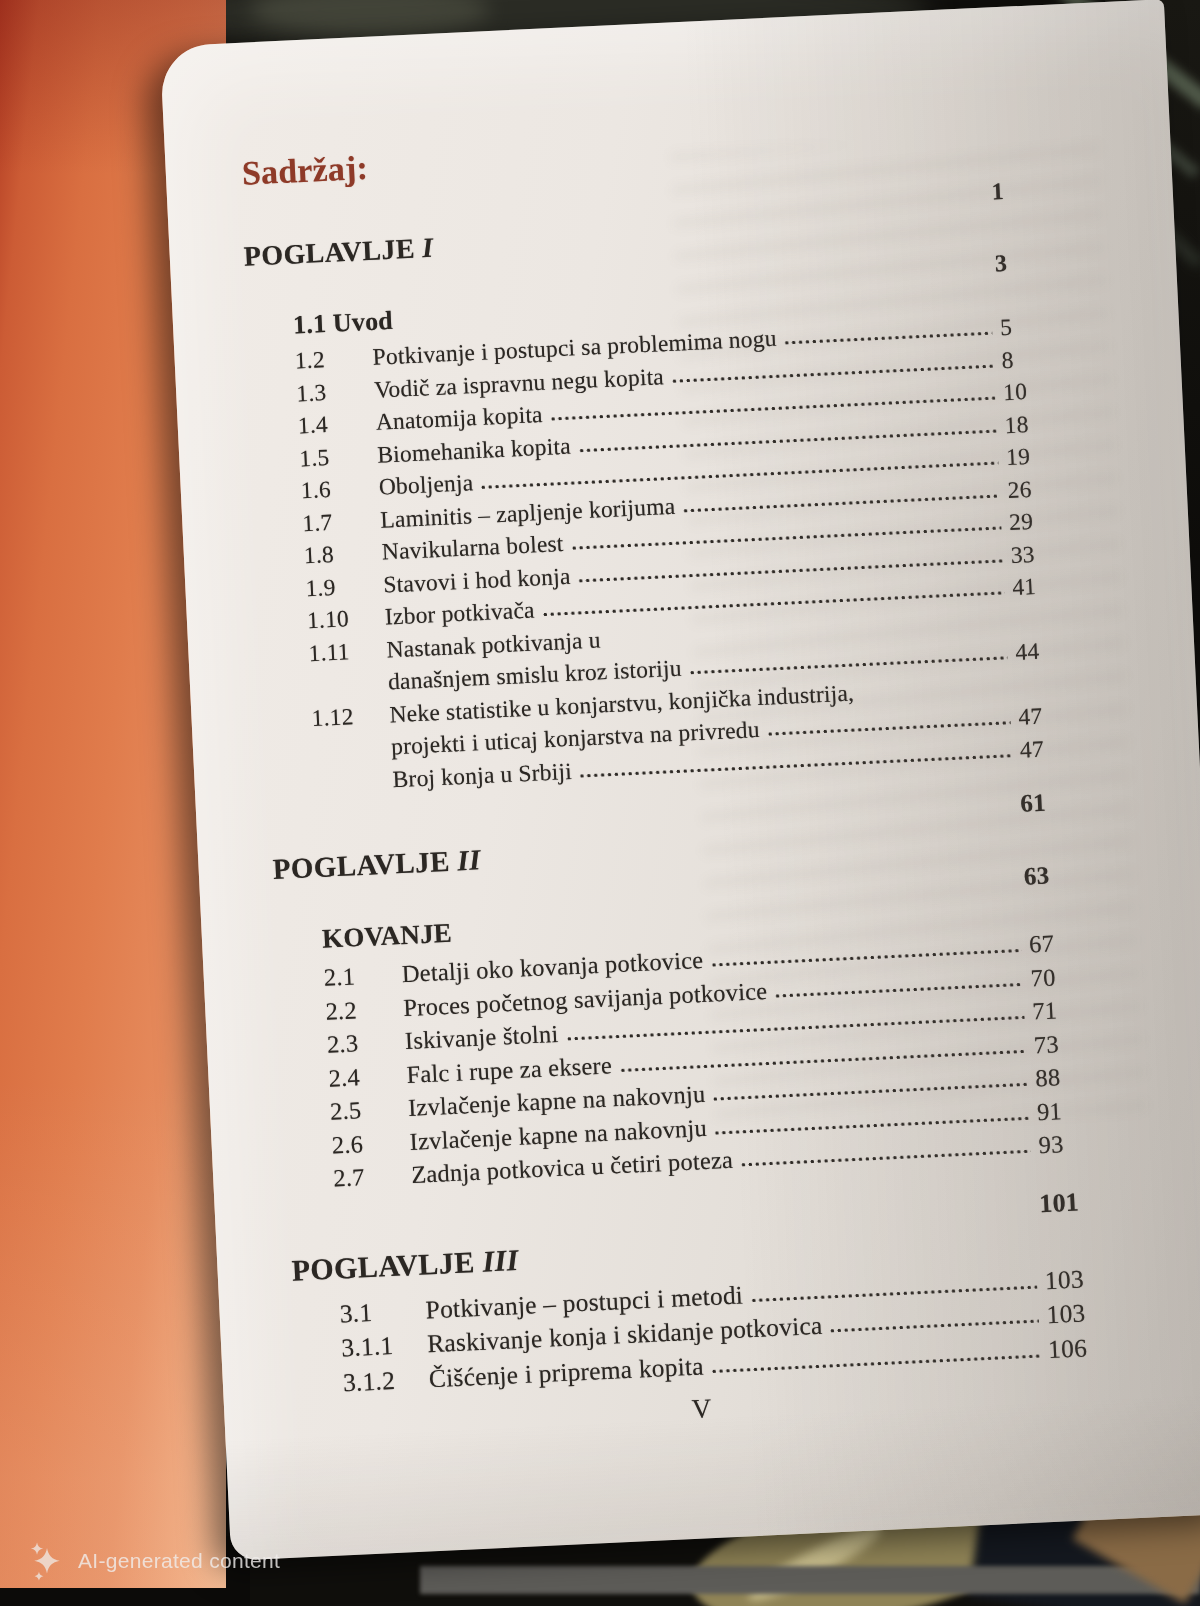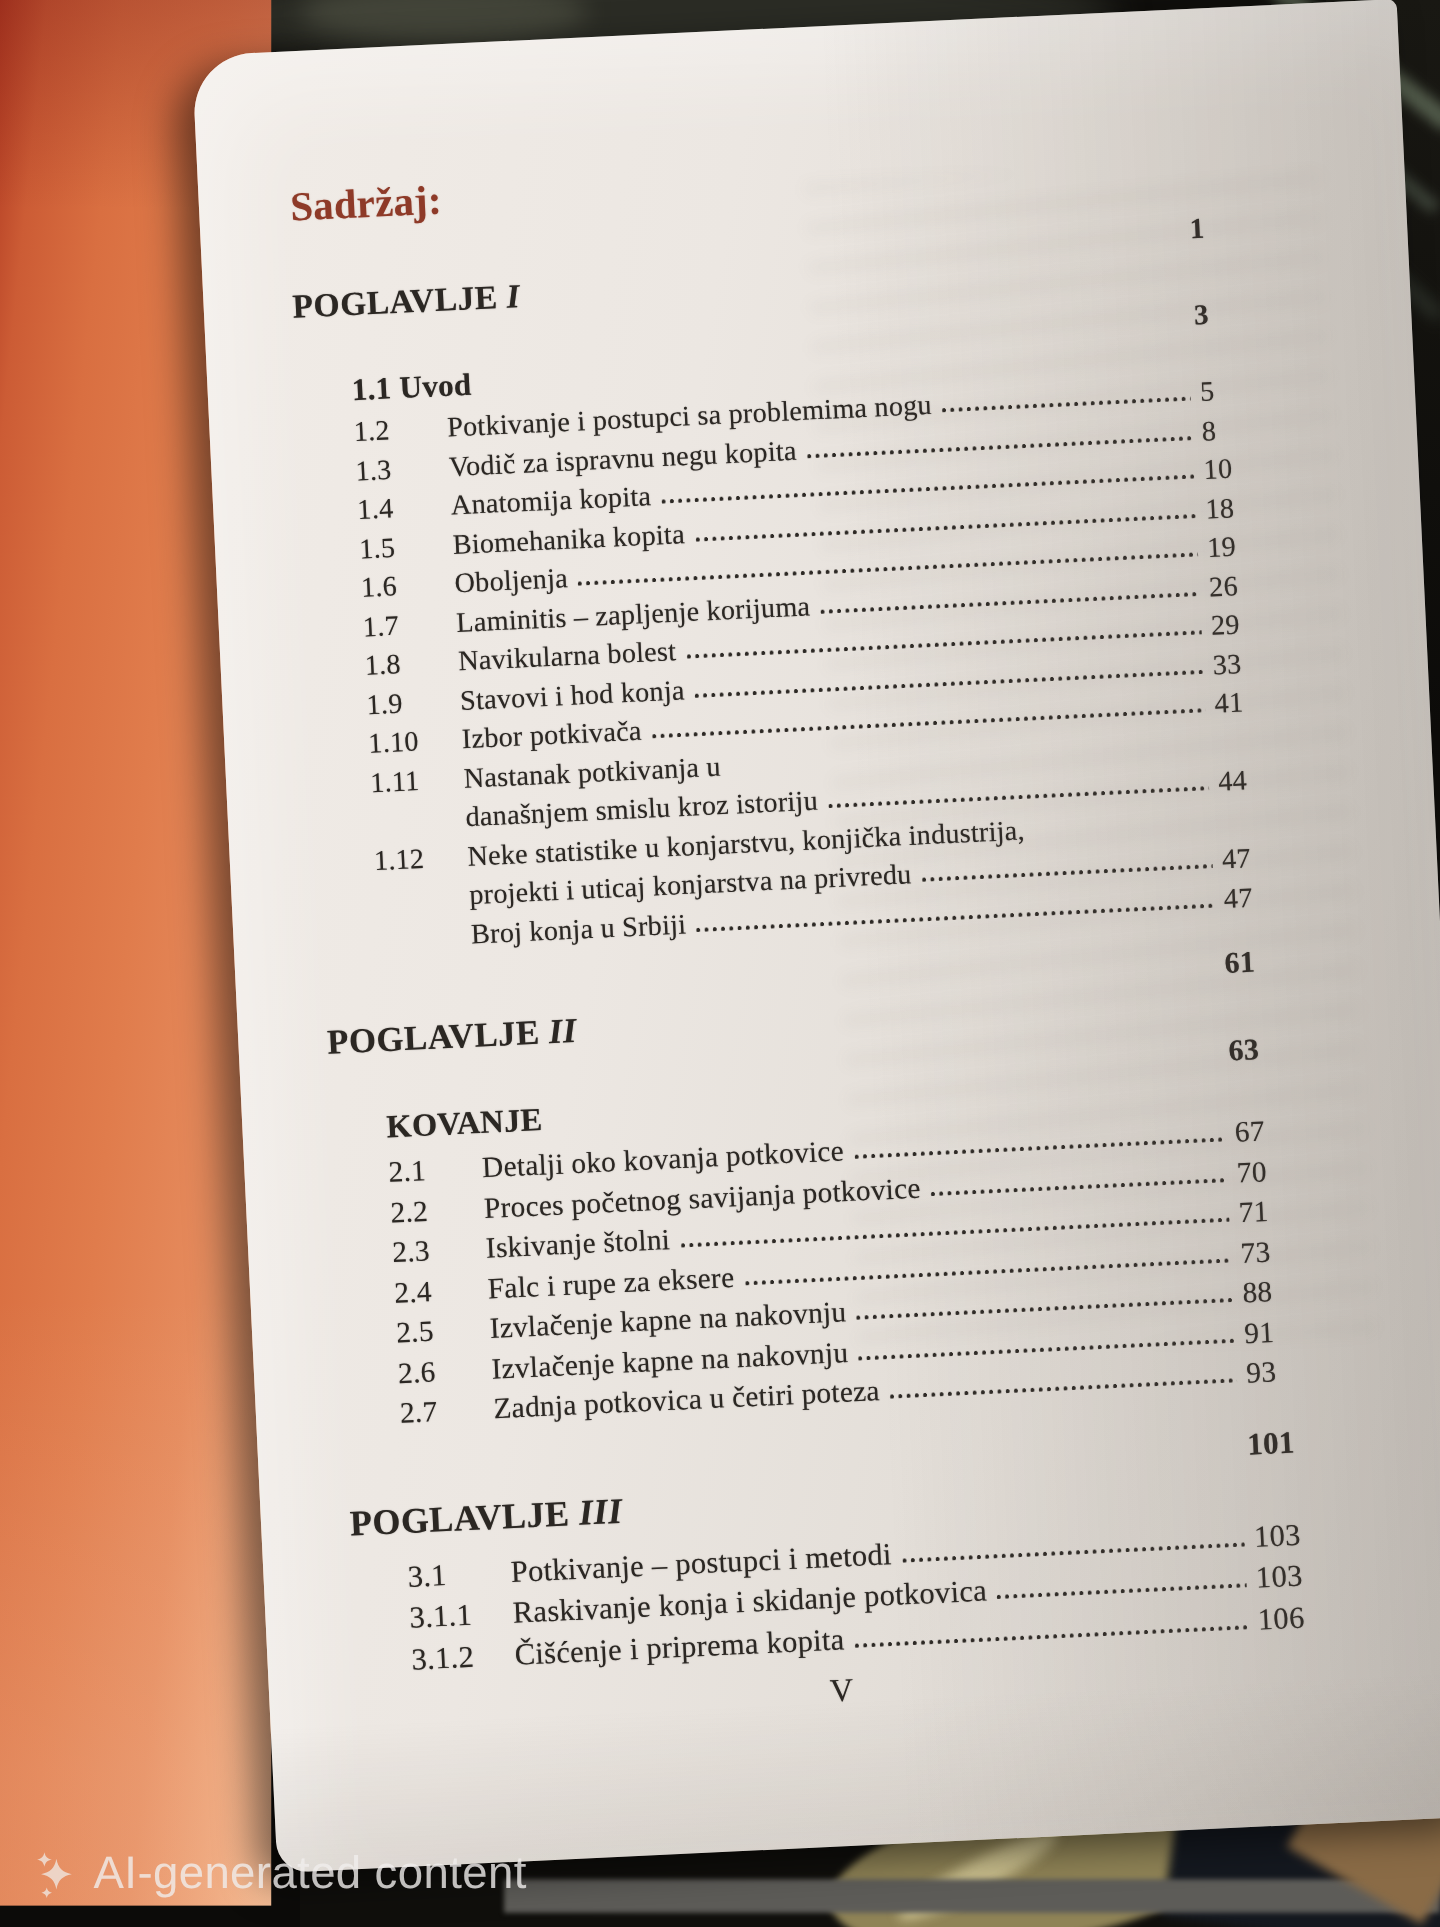--- a/index.html
+++ b/index.html
@@ -77,21 +77,21 @@
   .sec2 .sub{font-size:27px;margin-bottom:6px;}
   .sec2 .pgnum{font-size:25px;}
   .sec3{margin-top:28px;}
   .sec3 .row{font-size:25.5px;line-height:34.5px;}
   .sec3 .heading{font-size:30px;}
   .sec3 .pgnum{font-size:26px;}
   .sec3 .num{width:86px;}
   .folio{margin-top:10px;text-align:center;font-size:27px;}
   
   .watermark{position:absolute;left:26px;top:1540px;display:flex;align-items:center;gap:10px;
-    font-family:"Liberation Sans","DejaVu Sans",sans-serif;font-size:38px;
+    font-family:"Liberation Sans","DejaVu Sans",sans-serif;font-size:21px;
     color:rgba(240,238,236,.8);letter-spacing:.3px;}
   .watermark svg{display:block;opacity:.85;}
 </style>
 </head>
 <body>
 
 <div class="scene">
 
   <div class="bg-topblob"></div>
   <div class="bg-topblob2"></div>

